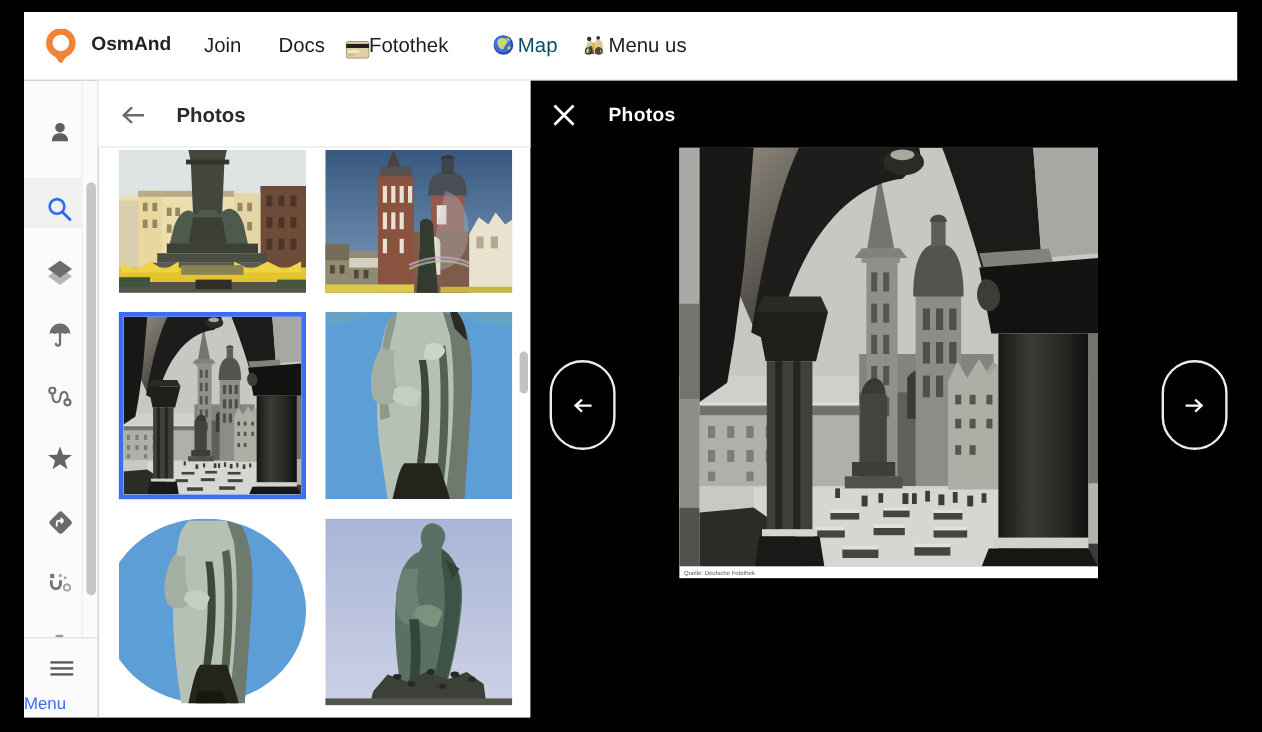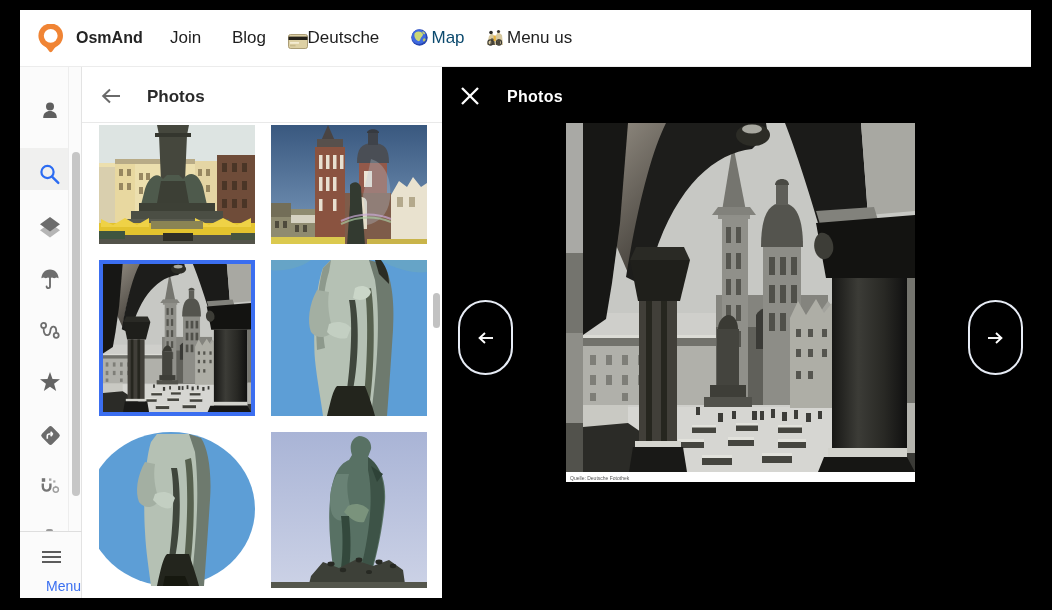--- a/index.html
+++ b/index.html
@@ -20,28 +20,28 @@
 <body>
 
 <div id="nav">
   <svg class="abs" style="left:18px;top:14px" width="26" height="29" viewBox="0 0 26 29">
     <circle cx="12.7" cy="11.8" r="12.3" fill="#f08434"></circle>
     <path d="M6.5 21 Q12.7 22.5 18.9 21 L14.1 27.6 Q12.7 29 11.3 27.6 Z" fill="#f08434"></path>
     <circle cx="12.7" cy="11.8" r="6.9" fill="#ffffff"></circle>
   </svg>
   <span class="item" style="left:56px;font-size:16px;font-weight:bold;color:#232323">OsmAnd</span>
   <span class="item" style="left:150px">Join</span>
-  <span class="item" style="left:212px">Blog</span>
+  <span class="item" style="left:212px">Docs</span>
   <svg class="abs" style="left:268px;top:24px" width="20" height="15" viewBox="0 0 20 15">
     <rect x="0.5" y="0.5" width="19" height="14" rx="2" fill="#ddd0a4" stroke="#9a8c60" stroke-width="0.8"></rect>
     <rect x="0.5" y="2.6" width="19" height="3.4" fill="#23201a"></rect>
     <rect x="2" y="8" width="9" height="1.8" fill="#f4ecd2"></rect>
     <rect x="2" y="10.8" width="5.5" height="1.6" fill="#c9ba8c"></rect>
   </svg>
-  <span class="item" style="left:287.5px">Deutsche</span>
+  <span class="item" style="left:287.5px">Fotothek</span>
   <svg class="abs" style="left:391px;top:19px" width="17" height="17" viewBox="0 0 17 17">
     <circle cx="8.5" cy="8.5" r="8.2" fill="#2746b0"></circle>
     <circle cx="7.8" cy="7.8" r="7.2" fill="#3f6ae0"></circle>
     <path d="M3.5 4.5 Q5 2.5 7.5 2.6 Q10.5 2.8 11.5 4.2 Q12.8 5.8 11.2 7.2 Q9.8 8.6 9.2 10.5 Q8.8 12.6 7 12 Q4.8 11.2 4 9 Q3 6.5 3.5 4.5 Z" fill="#ccd876"></path>
     <path d="M12.5 9.5 Q14 8.8 14.6 10 Q14.9 11.2 13.6 12.2 Q12.4 13 11.9 11.8 Q11.5 10.4 12.5 9.5 Z" fill="#b8c464"></path>
     <path d="M12 2.2 Q13.6 3 14.4 4.6 L13 5.4 Q11.8 4 11 3 Z" fill="#c4cf70"></path>
   </svg>
   <span class="item" style="left:411.5px;color:#0c4a6e">Map</span>
   <svg class="abs" style="left:466px;top:19px" width="18" height="17" viewBox="0 0 18 17">
     <path d="M1 16 L3 7 L6 4 L9 8 L12 3 L16 6 L17 16 Z" fill="#d7c9a0"></path>
@@ -108,21 +108,21 @@
     <path d="M14.8 8.6 L16 10.4 L13.6 10.4 Z" fill="#a0a0a0"></path>
   </svg>
 
   <div class="abs" style="left:26.4px;top:461.5px;width:7px;height:2.5px;background:#9a9a9a;border-radius:2px 2px 0 0"></div>
 
   <div class="abs" style="left:0;top:464px;width:62px;height:1px;background:#dedede"></div>
 
   <div class="abs" style="left:21.5px;top:483.5px;width:19px;height:2.2px;background:#5c5c5c"></div>
   <div class="abs" style="left:21.5px;top:488.7px;width:19px;height:2.2px;background:#5c5c5c"></div>
   <div class="abs" style="left:21.5px;top:493.9px;width:19px;height:2.2px;background:#5c5c5c"></div>
-  <div class="abs" style="left:0;top:511px;width:61px;text-align:right;font-size:14px;color:#3a6ff0">Menu</div>
+  <div class="abs" style="left:0;top:511px;width:61px;text-align:left;font-size:14px;color:#3a6ff0">Menu</div>
 </div>
 
 <div id="panel">
   <div id="phead">
     <svg class="abs" style="left:19px;top:21px" width="20" height="16" viewBox="0 0 20 16">
       <line x1="2.2" y1="8" x2="19" y2="8" stroke="#6a6a6a" stroke-width="2"></line>
       <polyline points="9,1.5 2.2,8 9,14.5" fill="none" stroke="#6a6a6a" stroke-width="2"></polyline>
     </svg>
     <span class="abs" style="left:65px;top:20px;font-size:17px;font-weight:bold;color:#2a2a2a">Photos</span>
   </div>

